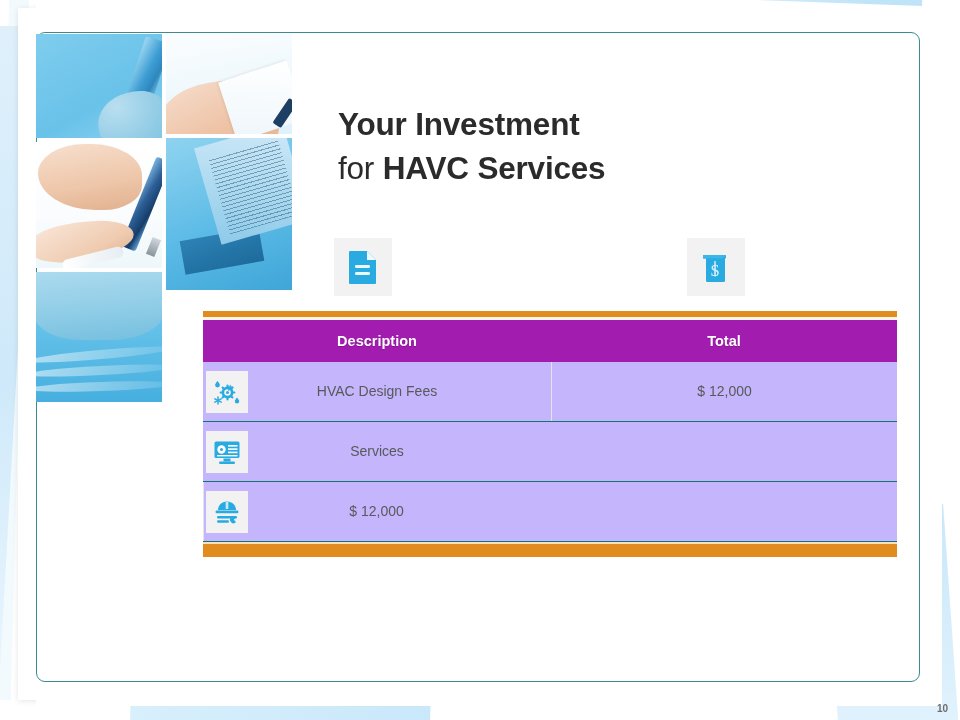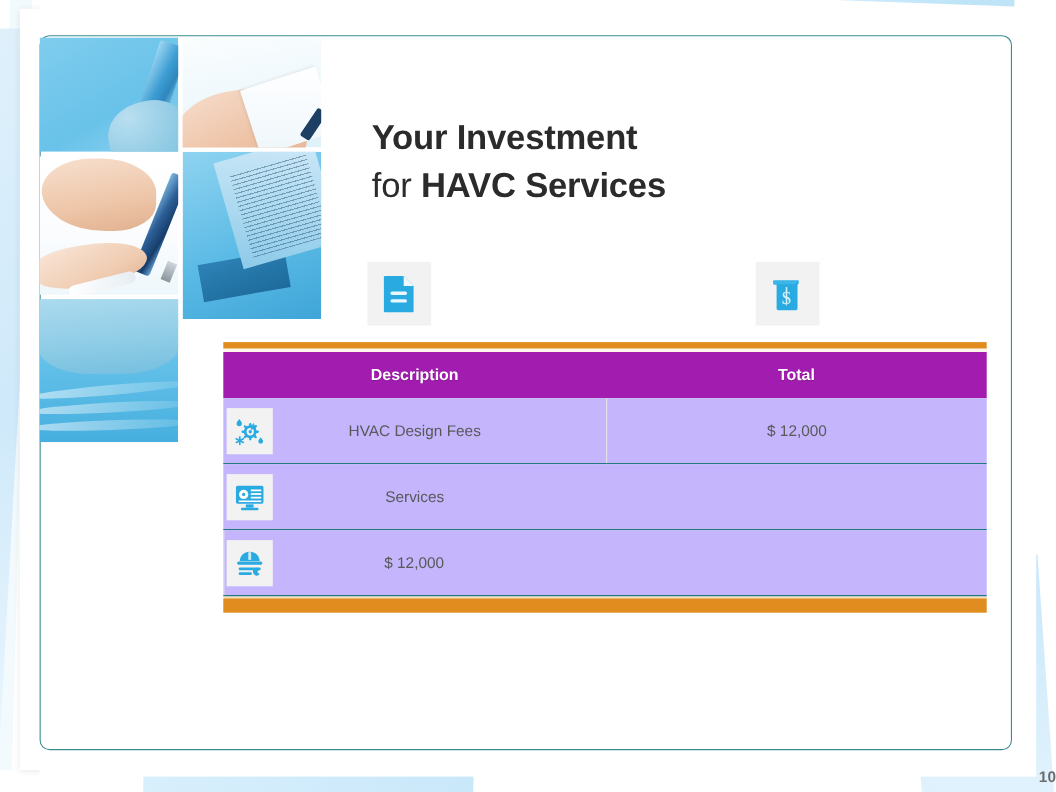--- a/index.html
+++ b/index.html
@@ -299,22 +299,22 @@
     height: 45px; line-height: 45px;
     box-sizing: border-box;
   }
   .total-cell.col-price { border-left: 1px solid #f2c27d; }
   .total-underline { height: 2px; background: #f7e2bb; }
   .total-footbar { height: 13px; background: #e08c1e; }
 
   
   #page-number {
     position: absolute;
-    right: 0; bottom: 6px;
-    font-size: 14px;
+    right: 12px; bottom: 6px;
+    font-size: 10px;
     font-weight: bold;
     color: #6d6d6d;
   }
 </style>
 </head>
 <body>
 
 <div id="slide-root">
 
   <div class="deco deco-left-wedge2"></div>

